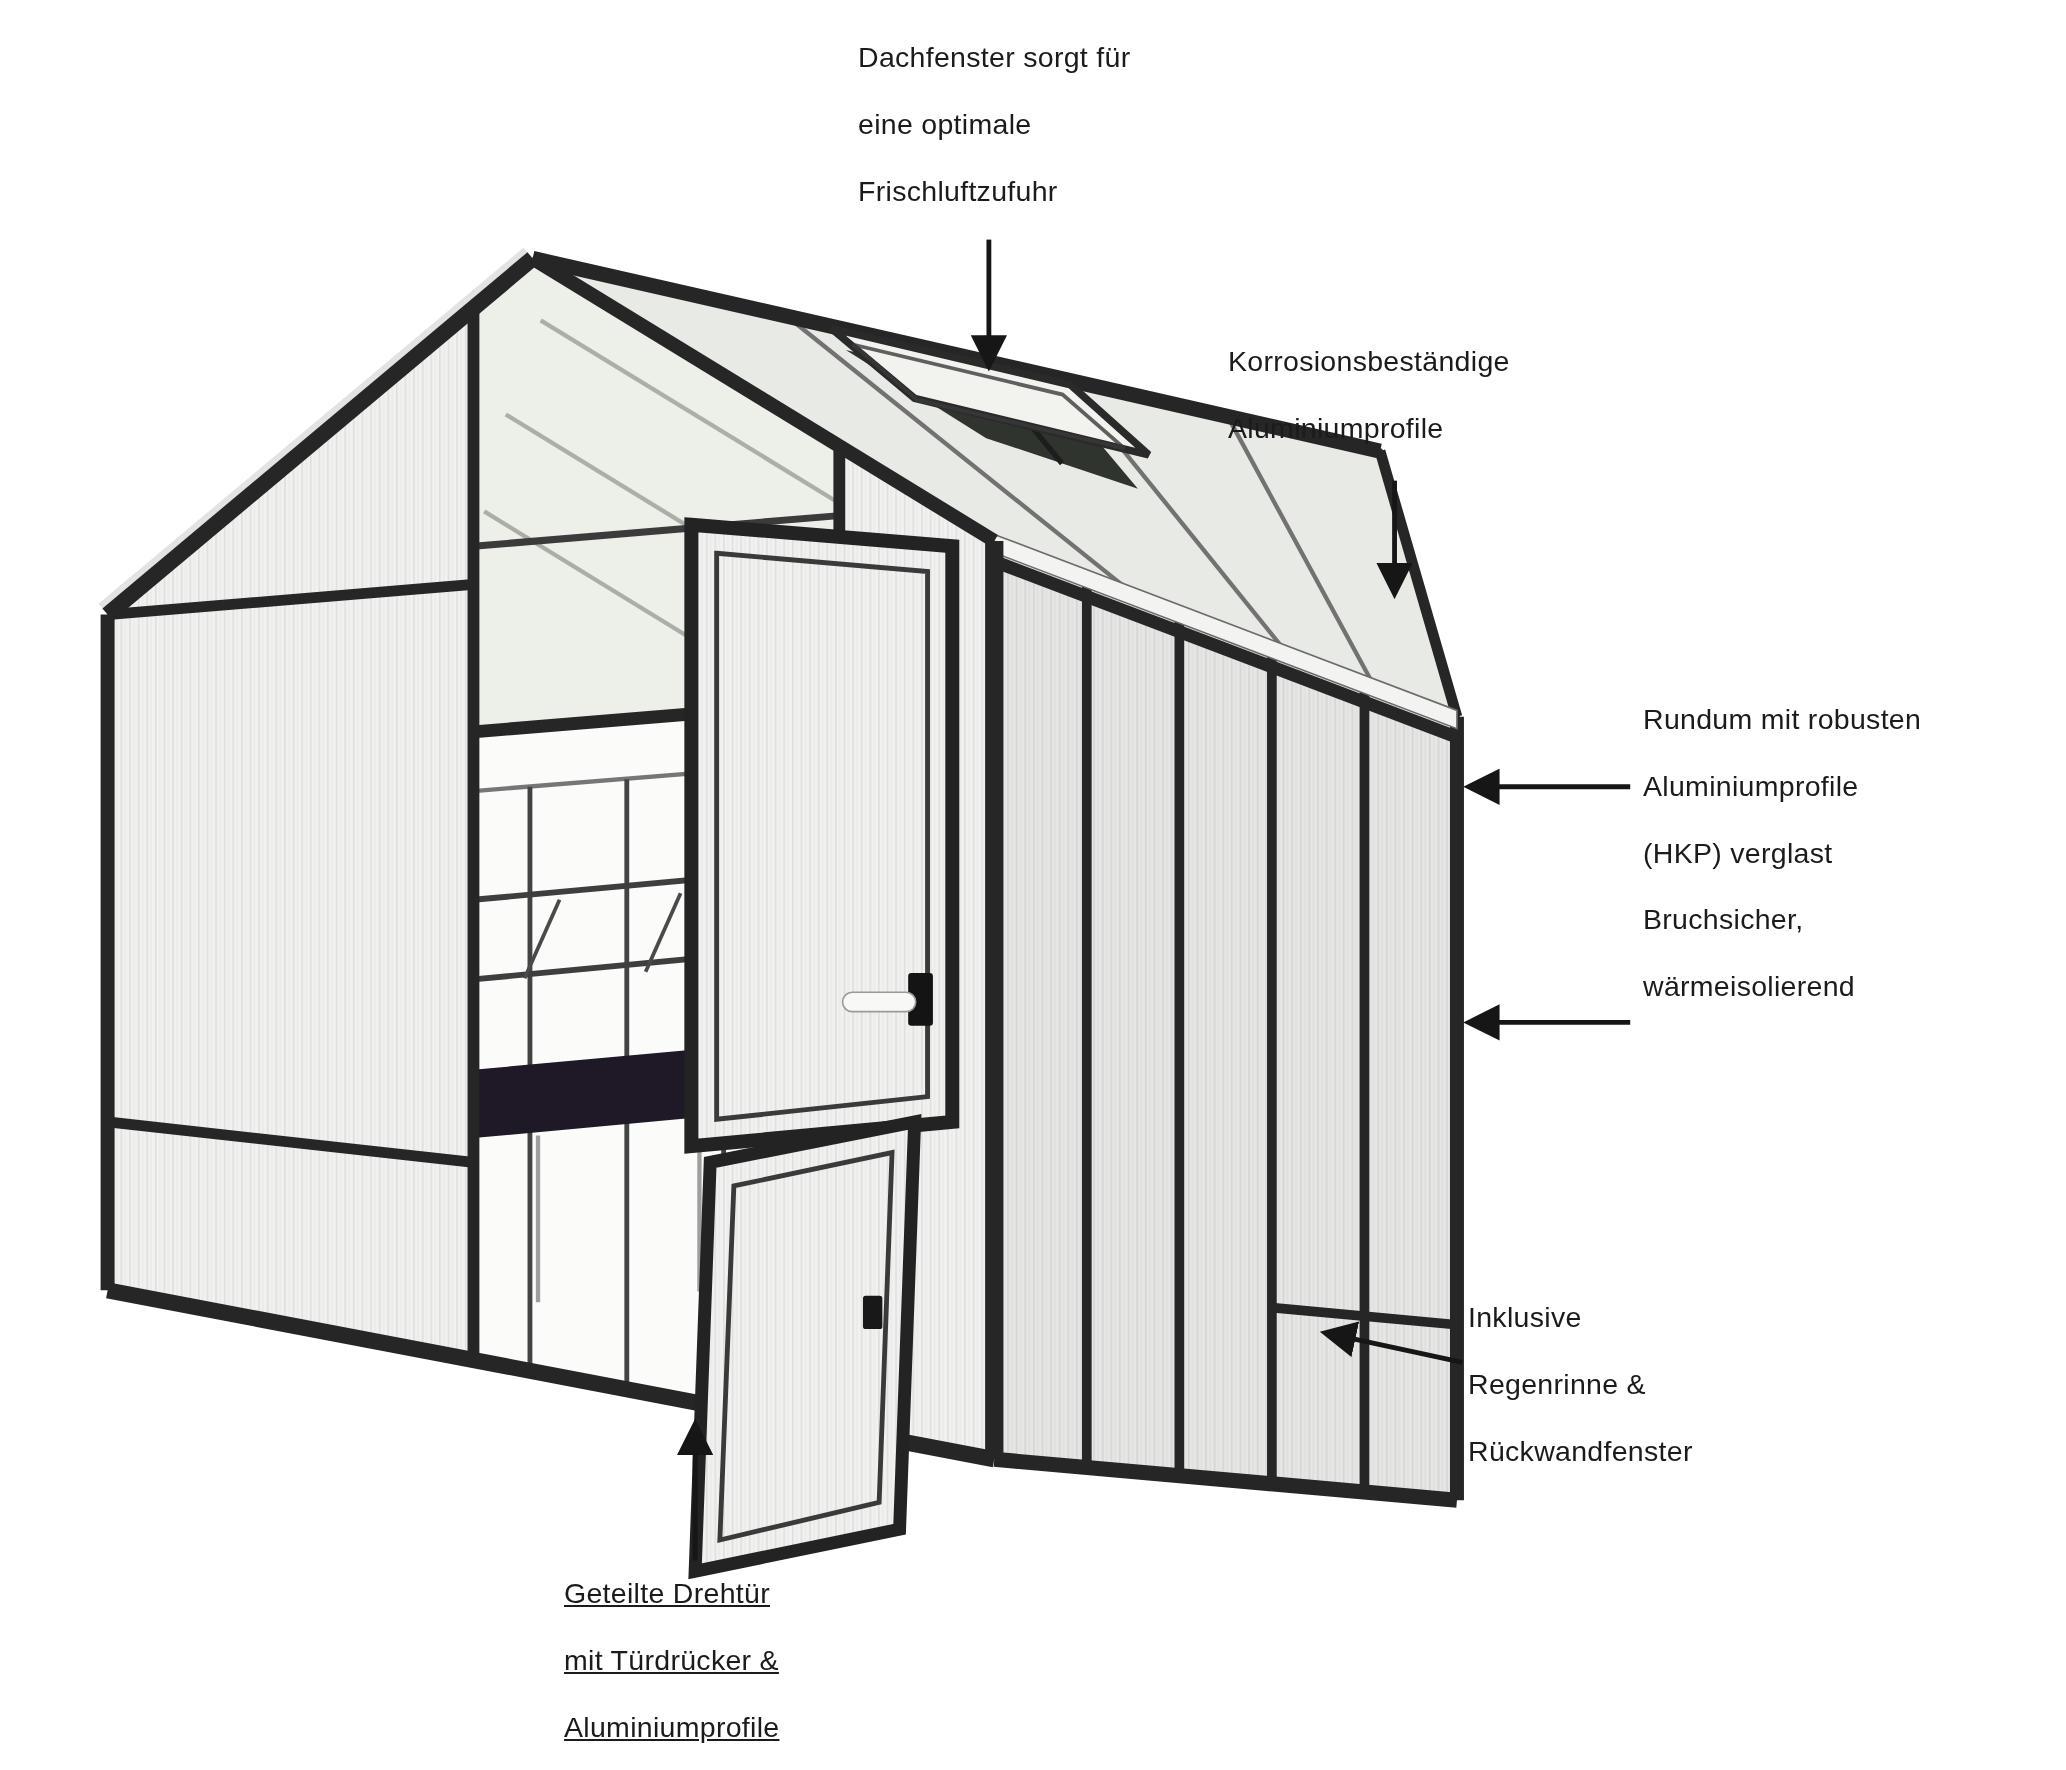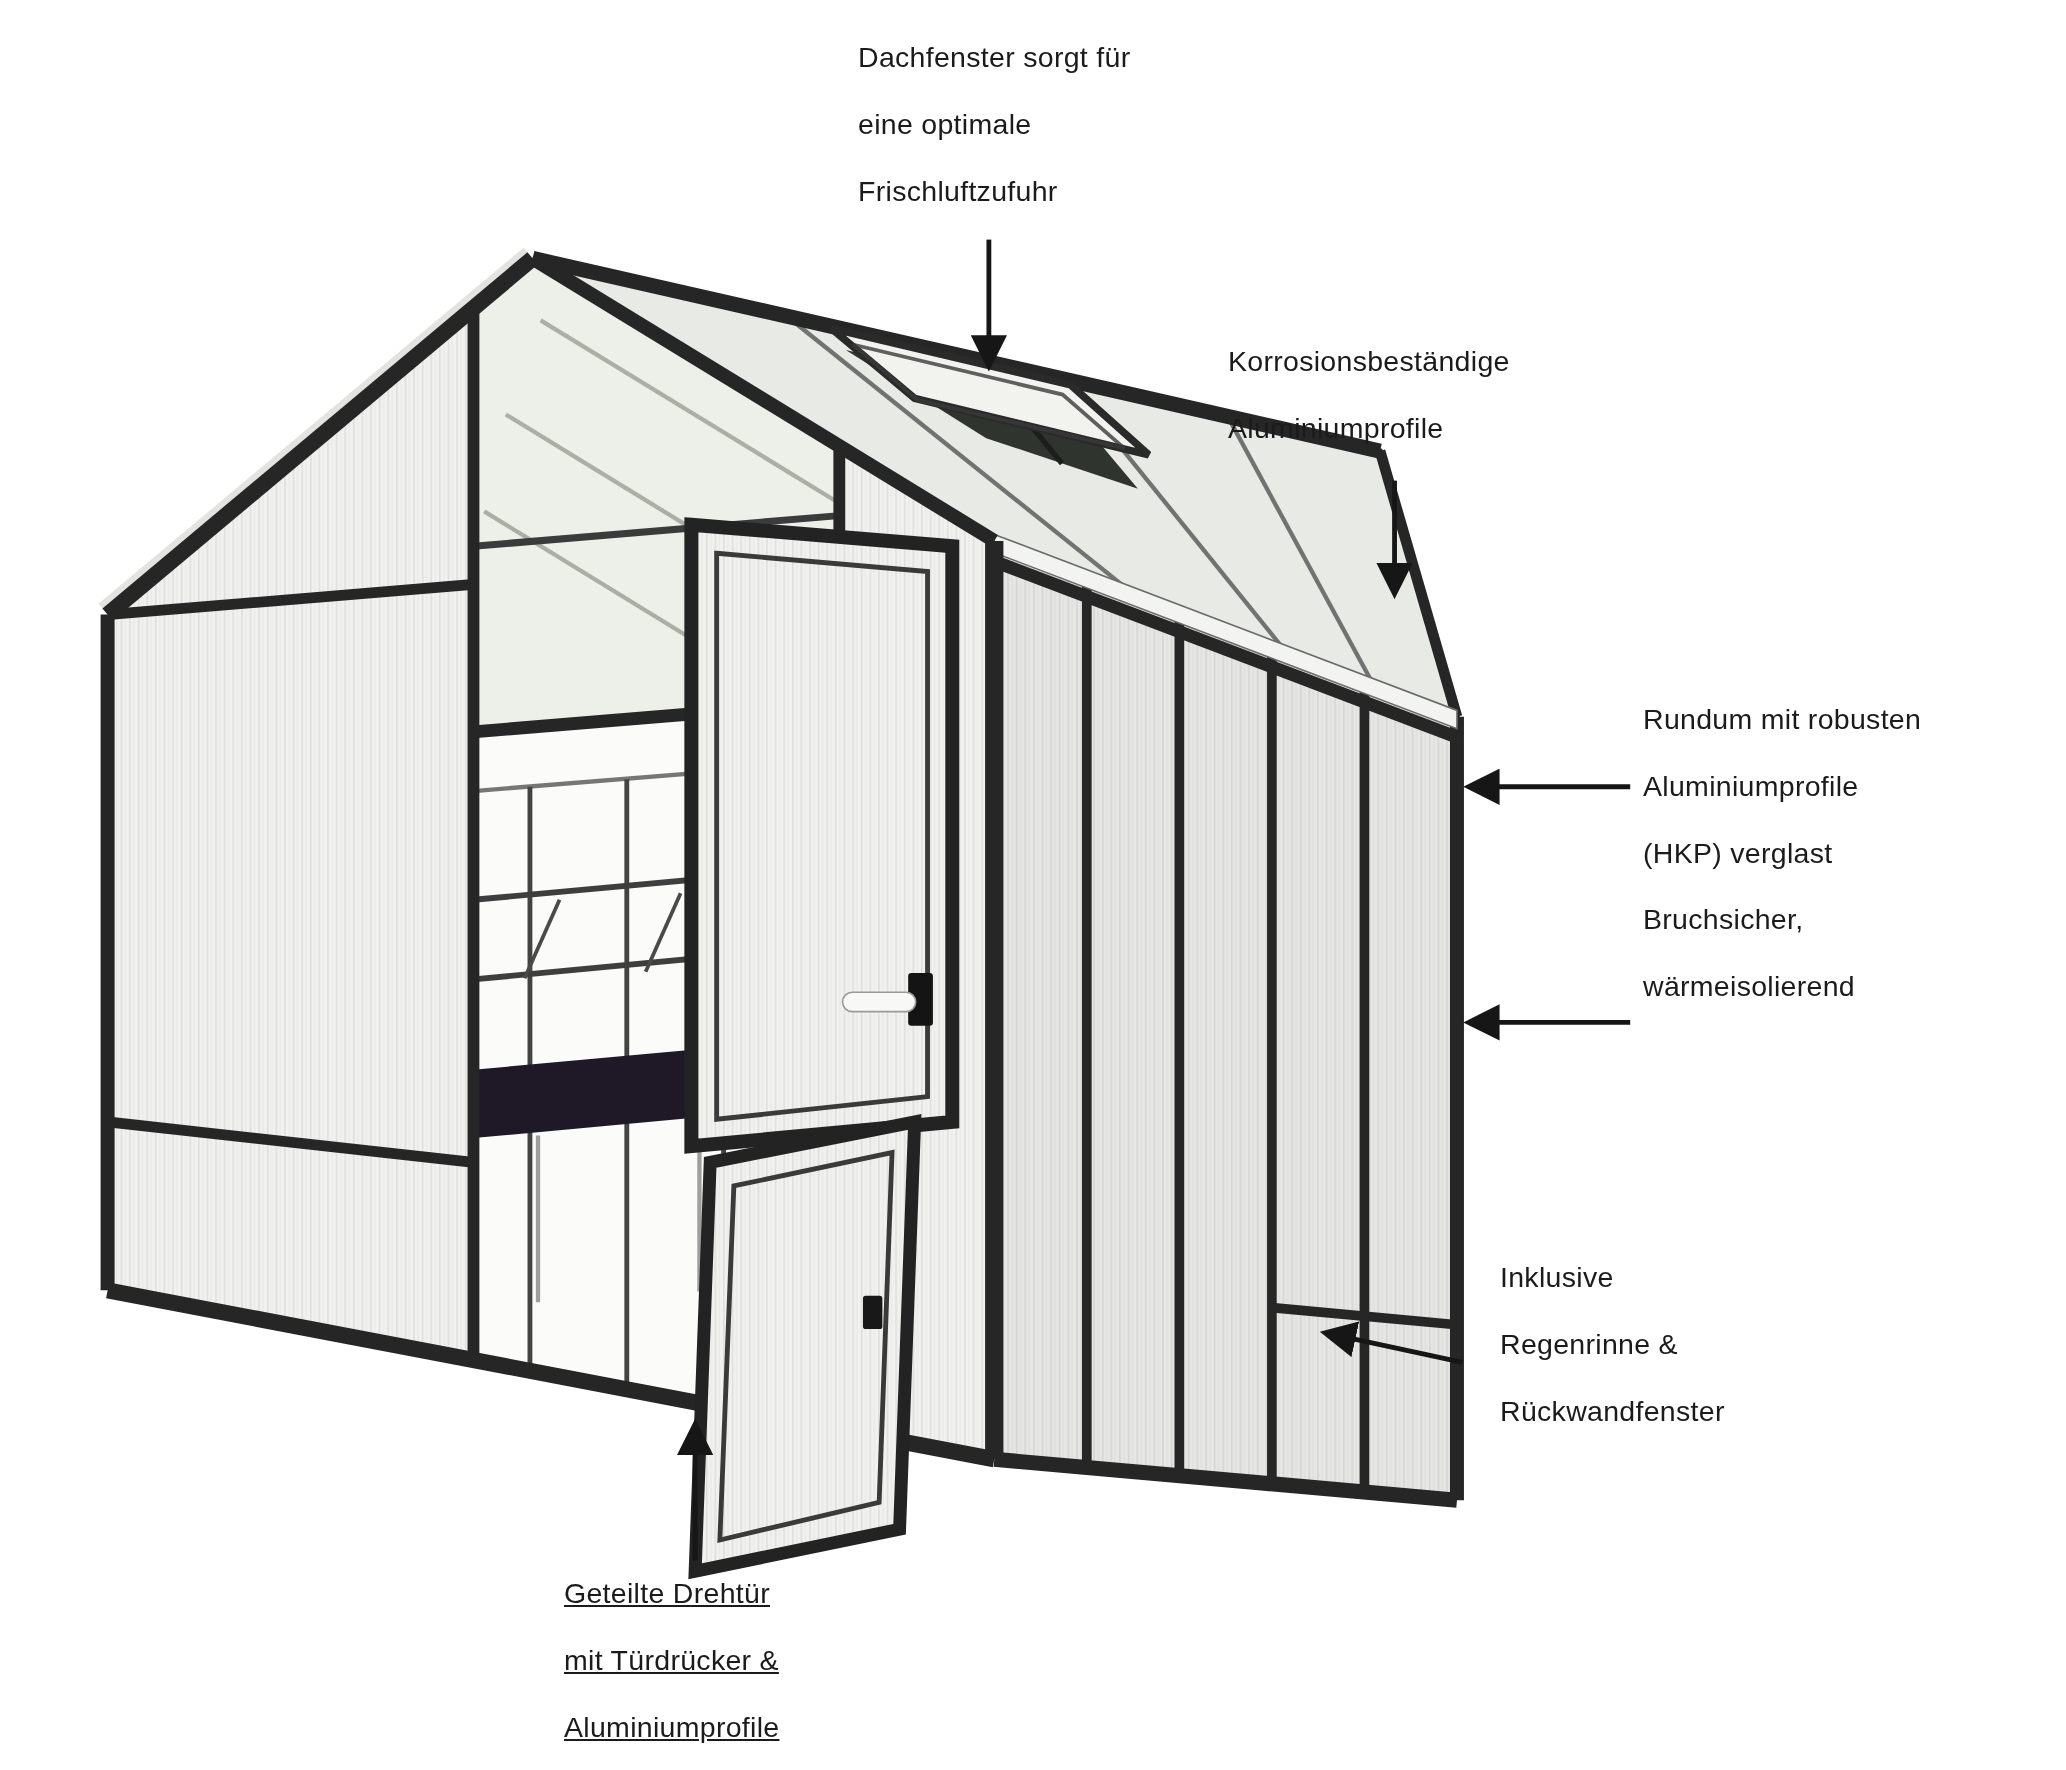--- a/index.html
+++ b/index.html
@@ -172,21 +172,21 @@
     <div>Rundum mit robusten</div>
     <div>Aluminiumprofile</div>
     <div>(HKP) verglast</div>
   </div>
 
   <div class="label" style="left:1643px;top:886px;">
     <div>Bruchsicher,</div>
     <div>wärmeisolierend</div>
   </div>
 
-  <div class="label" style="left:1468px;top:1244px;margin-left:32px;">
+  <div class="label" style="left:1468px;top:1284px;">
     <div>Inklusive</div>
     <div>Regenrinne &amp;</div>
     <div>Rückwandfenster</div>
   </div>
 
   <div class="label" style="left:564px;top:1560px;text-decoration:underline;">
     <div>Geteilte Drehtür</div>
     <div>mit Türdrücker &amp;</div>
     <div>Aluminiumprofile</div>
   </div>

